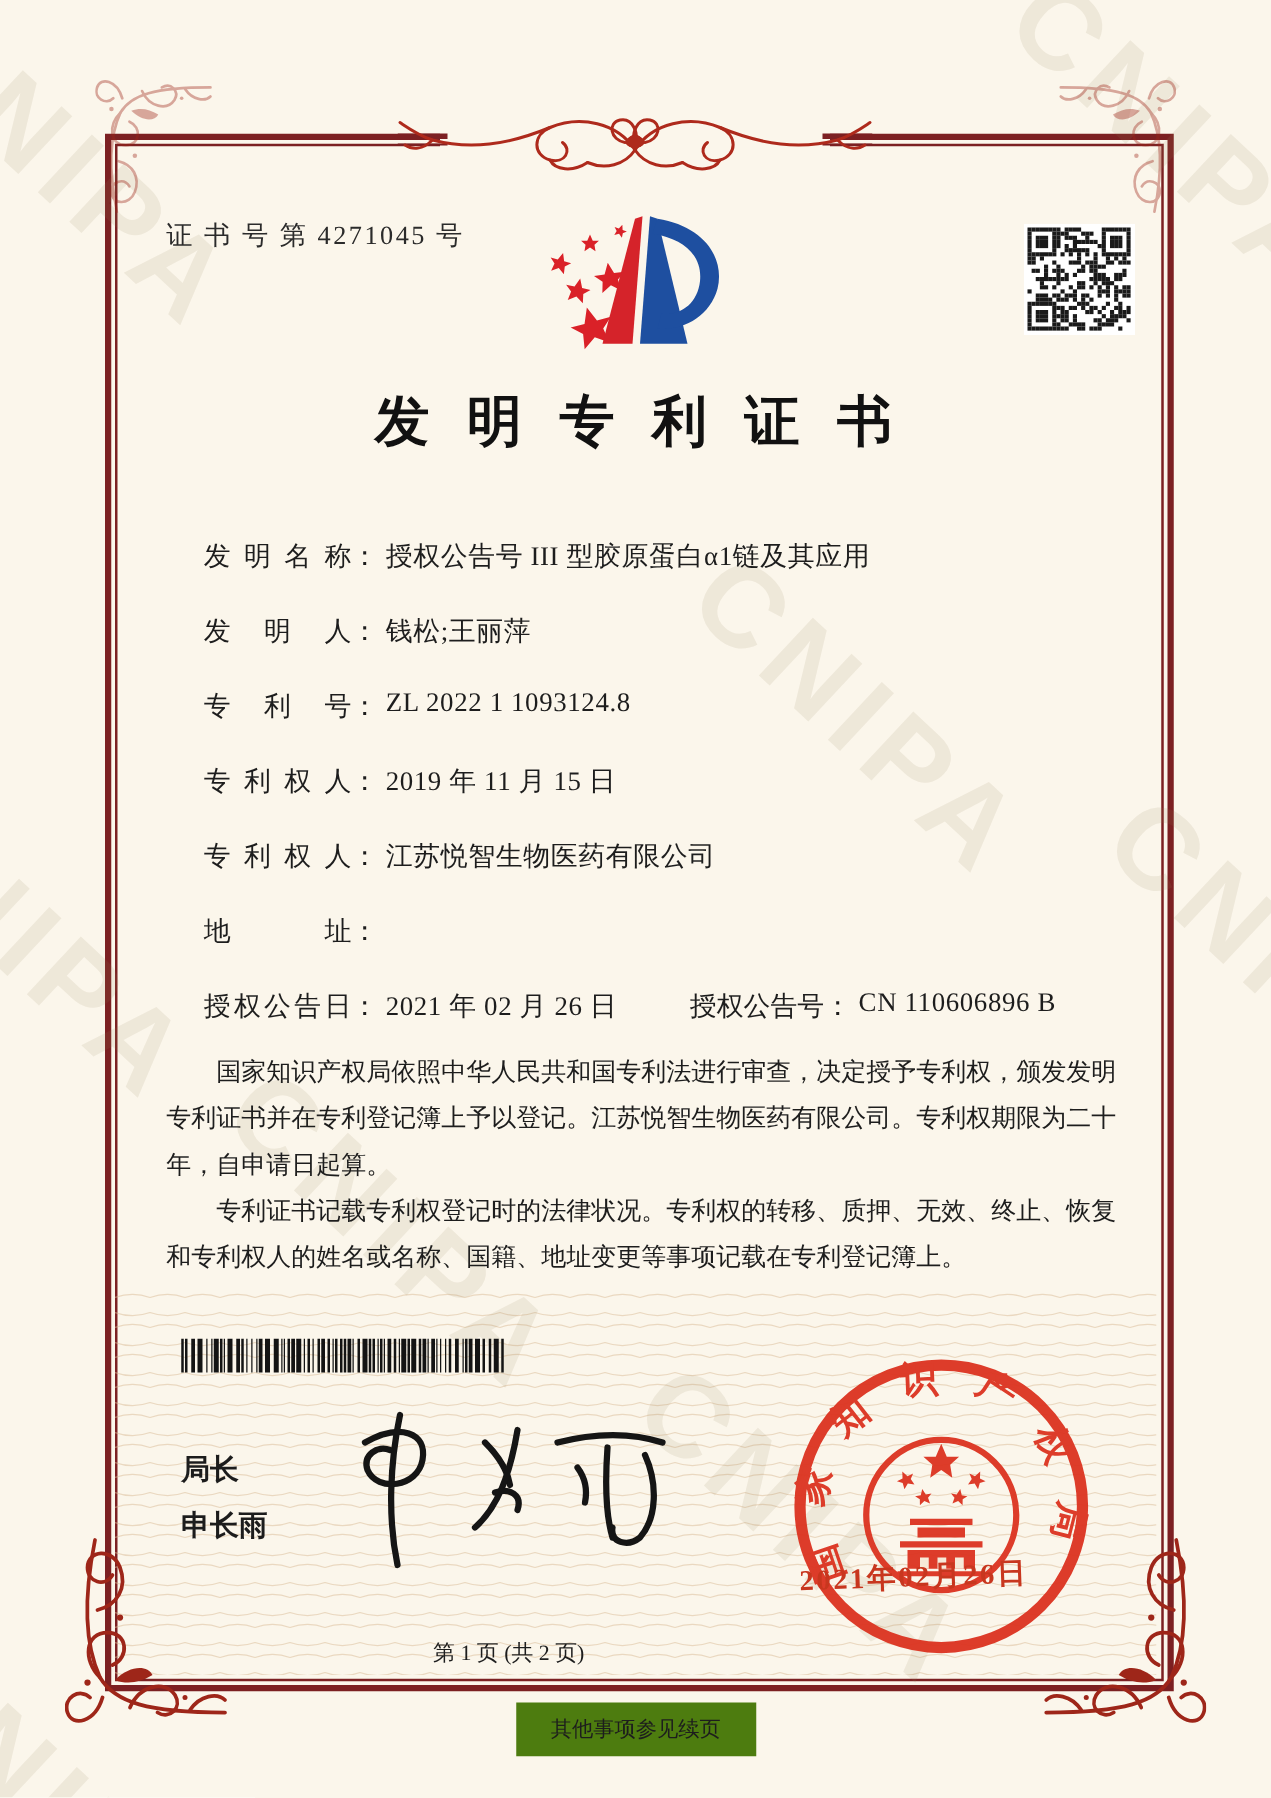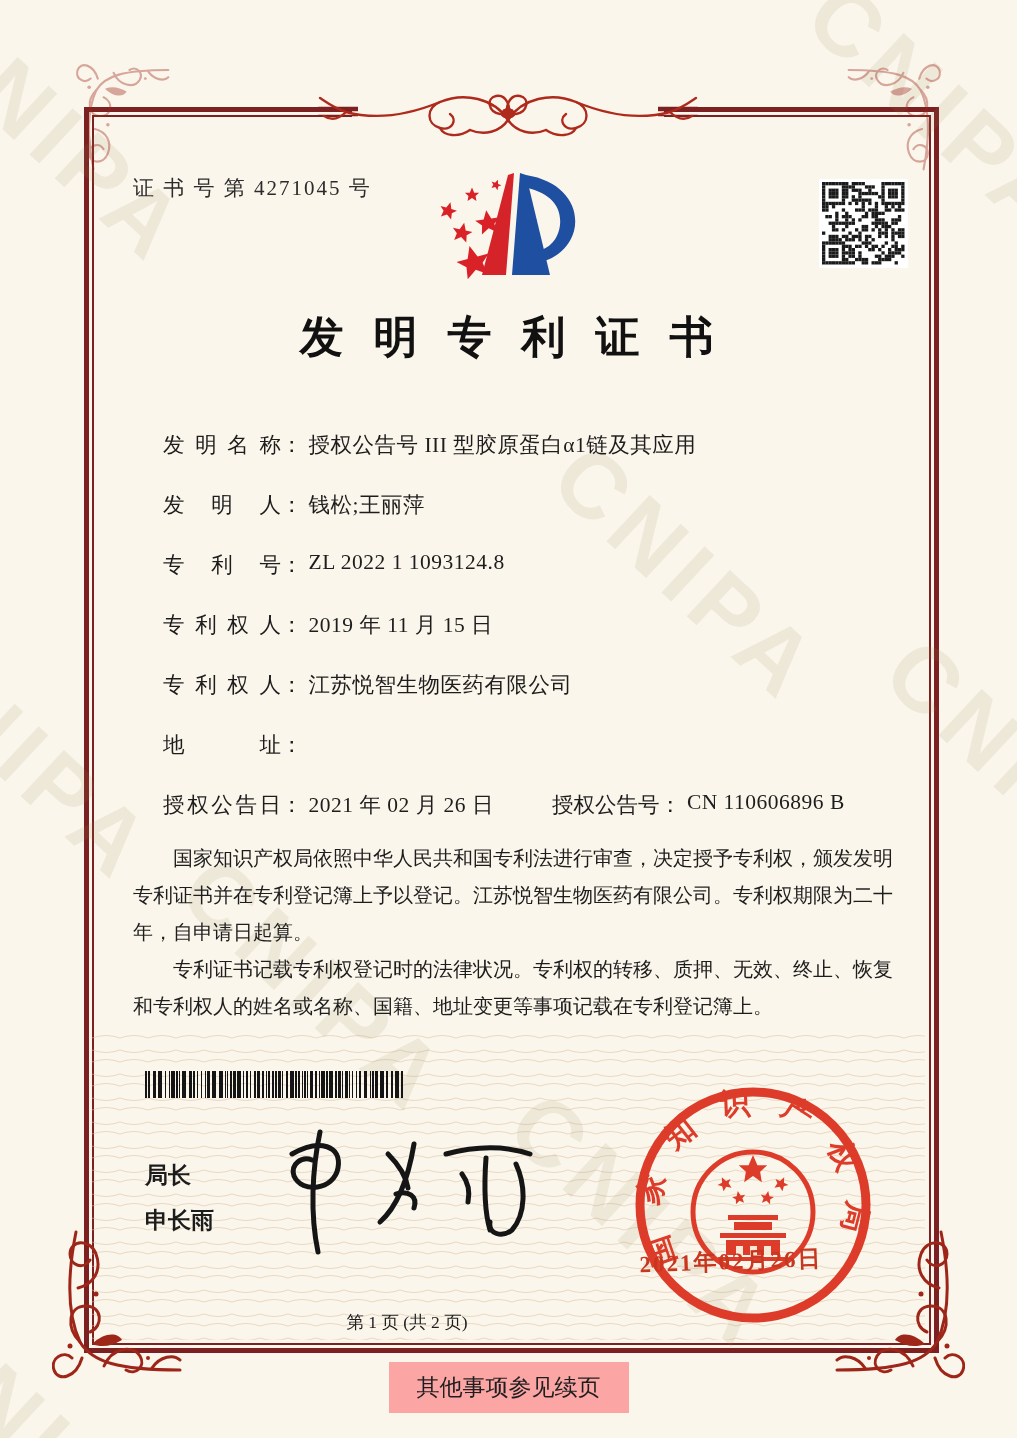--- a/index.html
+++ b/index.html
@@ -47,21 +47,21 @@
   .signer-name{position:absolute;left:145px;top:1205px;z-index:4;font-family:"Liberation Sans","DejaVu Sans",sans-serif;
                font-weight:600;font-size:23px;color:#1c1c1c;}
   .sig{position:absolute;left:268px;top:1110px;width:290px;height:162px;z-index:5;}
   
   .seal{position:absolute;left:628px;top:1080px;width:250px;height:250px;z-index:5;opacity:.95;}
   .sealdate{position:absolute;left:-22px;top:166px;width:250px;text-align:center;
             font-weight:700;font-size:23px;letter-spacing:2px;color:#c62d15;transform:rotate(-2deg);}
   
   .pagenum{position:absolute;left:0;top:1310px;width:814px;text-align:center;z-index:4;font-size:17.5px;}
   .footnote{position:absolute;left:50%;top:1362px;transform:translateX(-50%);z-index:4;
-            background:#fca5a5;padding:10px 28px;font-size:23px;white-space:nowrap;}
+            background:#4d7c0f;padding:10px 28px;font-size:17px;white-space:nowrap;}
 </style>
 </head>
 <body>
 
 <div class="page">
 
   <svg width="0" height="0" style="position:absolute" aria-hidden="true">
     <defs>
       <path id="star5" d="M0,-10 L2.94,-3.09 L9.51,-3.09 L4.76,1.18 L5.88,8.09 L0,4 L-5.88,8.09 L-4.76,1.18 L-9.51,-3.09 L-2.94,-3.09 Z"></path>
       <g id="cflr" fill="none" stroke="#9e2619" stroke-width="3" stroke-linecap="round">

